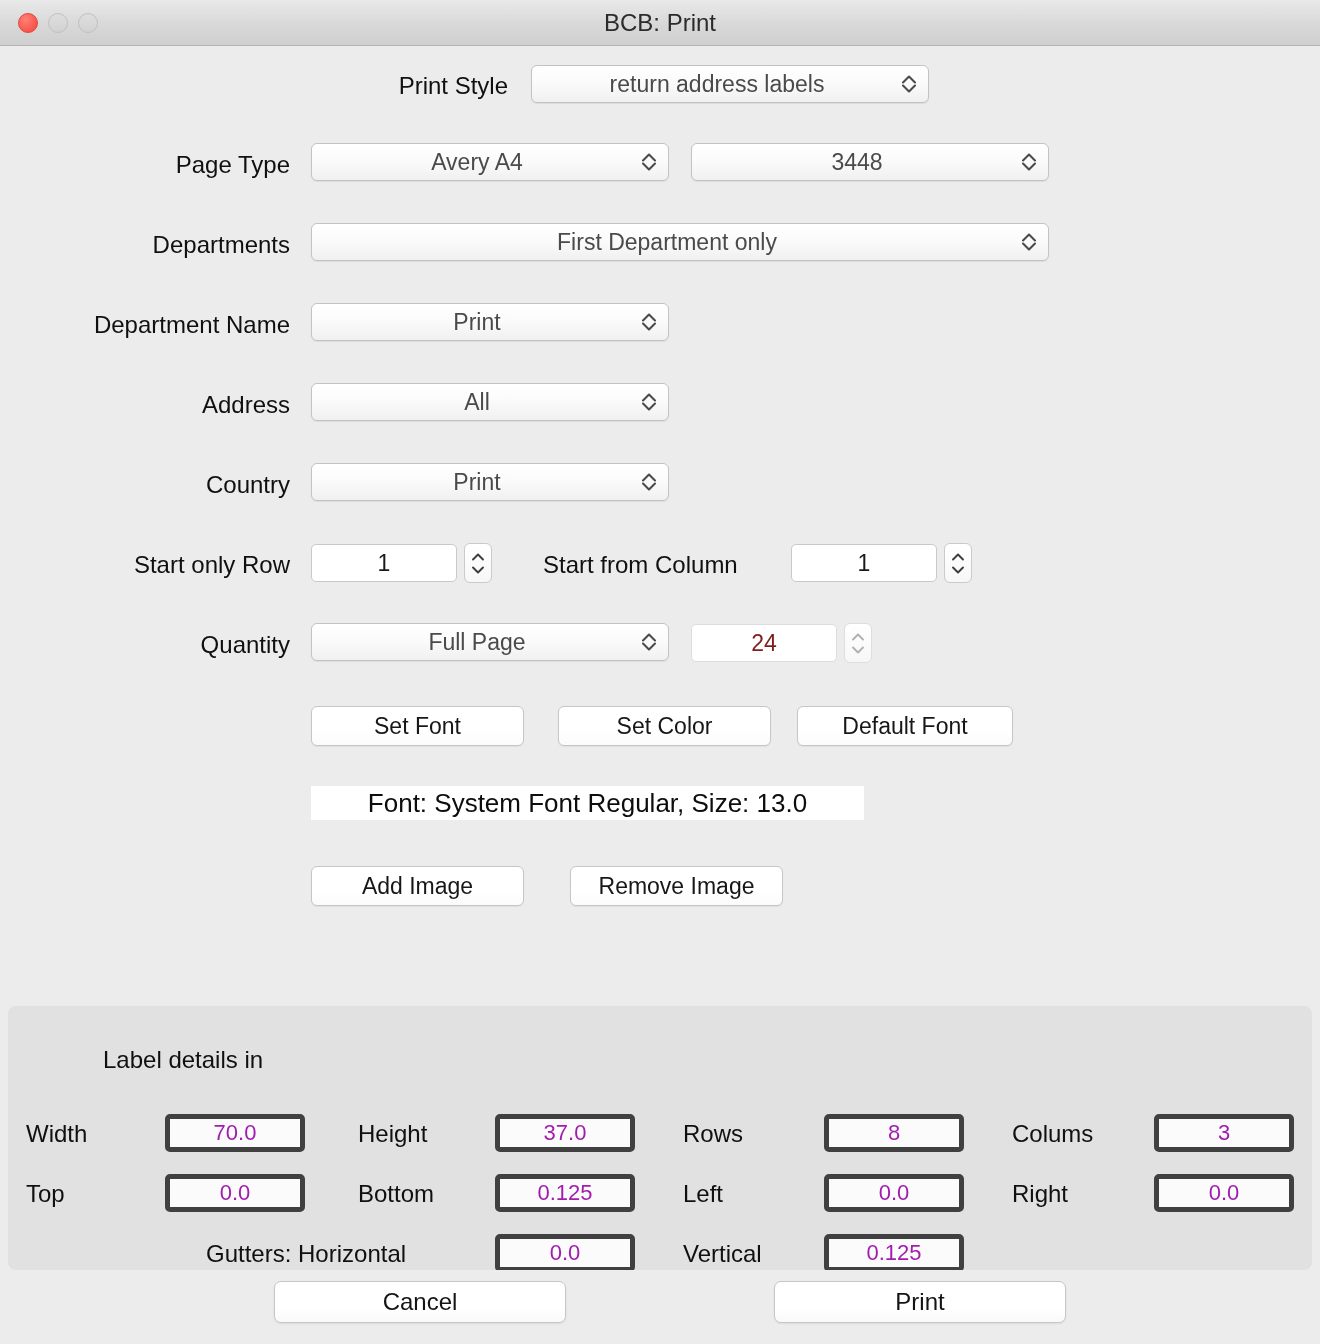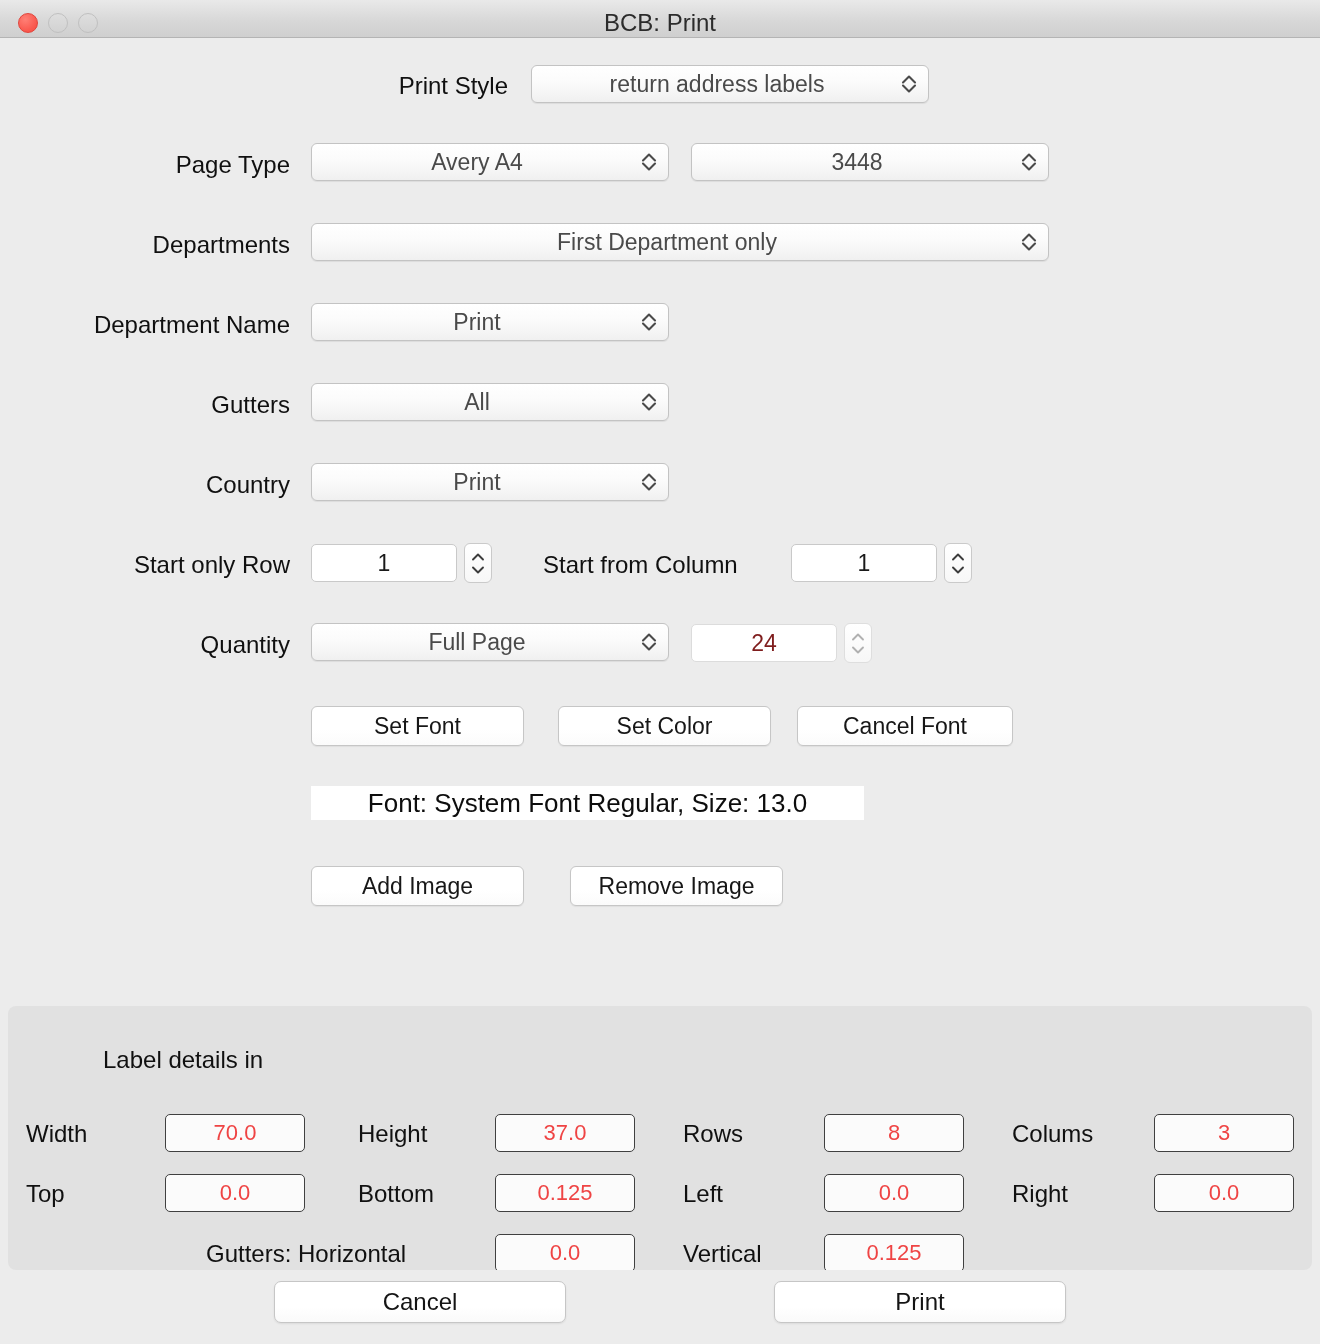--- a/index.html
+++ b/index.html
@@ -13,21 +13,21 @@
     font-family: "Liberation Sans", sans-serif;
     overflow: hidden;
     position: relative;
   }
 
   
   .titlebar {
     position: absolute;
     top: 0; left: 0;
     width: 1320px;
-    height: 38px;
+    height: 46px;
     background: linear-gradient(to bottom, #e9e9e9 0%, #d8d8d8 55%, #cfcfcf 100%);
     border-bottom: 1px solid #b4b4b4;
     box-sizing: border-box;
   }
   .traffic {
     position: absolute;
     top: 13px;
     left: 18px;
     display: flex;
     gap: 10px;
@@ -180,28 +180,28 @@
     position: absolute;
     font-size: 24px;
     color: #101010;
     white-space: nowrap;
   }
   .dfield {
     position: absolute;
     width: 140px;
     height: 38px;
     box-sizing: border-box;
-    border: 1px solid #404040;
+    border: 5px solid #404040;
     border-radius: 5px;
     background: #fbfbfb;
     display: flex;
     align-items: center;
     justify-content: center;
     font-size: 22px;
-    color: #ef4444;
+    color: #a21caf;
   }
 
   
   .footer-btn {
     position: absolute;
     height: 42px;
     box-sizing: border-box;
     border: 1px solid #c6c6c6;
     border-radius: 7px;
     background: linear-gradient(to bottom, #ffffff 0%, #ffffff 62%, #fafafa 100%);
@@ -281,21 +281,21 @@
   <span class="chev-pair">
     <svg width="16" height="9" viewBox="0 0 16 9">
         <path d="M2 7.5 L8 1.5 L14 7.5" stroke="#4a4a4a" stroke-width="2.1" fill="none" stroke-linecap="round" stroke-linejoin="round"></path>
       </svg>
     <svg width="16" height="9" viewBox="0 0 16 9">
         <path d="M2 1.5 L8 7.5 L14 1.5" stroke="#4a4a4a" stroke-width="2.1" fill="none" stroke-linecap="round" stroke-linejoin="round"></path>
       </svg>
   </span>
 </div>
 
-<div class="lbl-right" style="top:391px; right:1030px;">Gutters</div>
+<div class="lbl-right" style="top:391px; right:1030px;">Address</div>
 <div class="popup" style="position:absolute; left:311px; top:383px; width:358px;">
   <span class="ptext">All</span>
   <span class="chev-pair">
     <svg width="16" height="9" viewBox="0 0 16 9">
         <path d="M2 7.5 L8 1.5 L14 7.5" stroke="#4a4a4a" stroke-width="2.1" fill="none" stroke-linecap="round" stroke-linejoin="round"></path>
       </svg>
     <svg width="16" height="9" viewBox="0 0 16 9">
         <path d="M2 1.5 L8 7.5 L14 1.5" stroke="#4a4a4a" stroke-width="2.1" fill="none" stroke-linecap="round" stroke-linejoin="round"></path>
       </svg>
   </span>
@@ -353,21 +353,21 @@
   <svg width="14" height="8" viewBox="0 0 14 8">
       <path d="M2 6.5 L7 1.5 L12 6.5" stroke="#b0b0b0" stroke-width="1.9" fill="none" stroke-linecap="round" stroke-linejoin="round"></path>
     </svg>
   <svg width="14" height="8" viewBox="0 0 14 8">
       <path d="M2 1.5 L7 6.5 L12 1.5" stroke="#b0b0b0" stroke-width="1.9" fill="none" stroke-linecap="round" stroke-linejoin="round"></path>
     </svg>
 </div>
 
 <div class="btn" style="position:absolute; left:311px; top:706px; width:213px;">Set Font</div>
 <div class="btn" style="position:absolute; left:558px; top:706px; width:213px;">Set Color</div>
-<div class="btn" style="position:absolute; left:797px; top:706px; width:216px;">Cancel Font</div>
+<div class="btn" style="position:absolute; left:797px; top:706px; width:216px;">Default Font</div>
 
 <div class="fontstrip" style="left:311px; top:786px; width:553px; height:34px;">Font: System Font Regular, Size: 13.0</div>
 
 <div class="btn" style="position:absolute; left:311px; top:866px; width:213px;">Add Image</div>
 <div class="btn" style="position:absolute; left:570px; top:866px; width:213px;">Remove Image</div>
 
 <div class="details-panel">
 
   <div class="dlbl" style="left:95px; top:40px;">Label details in</div>
 

